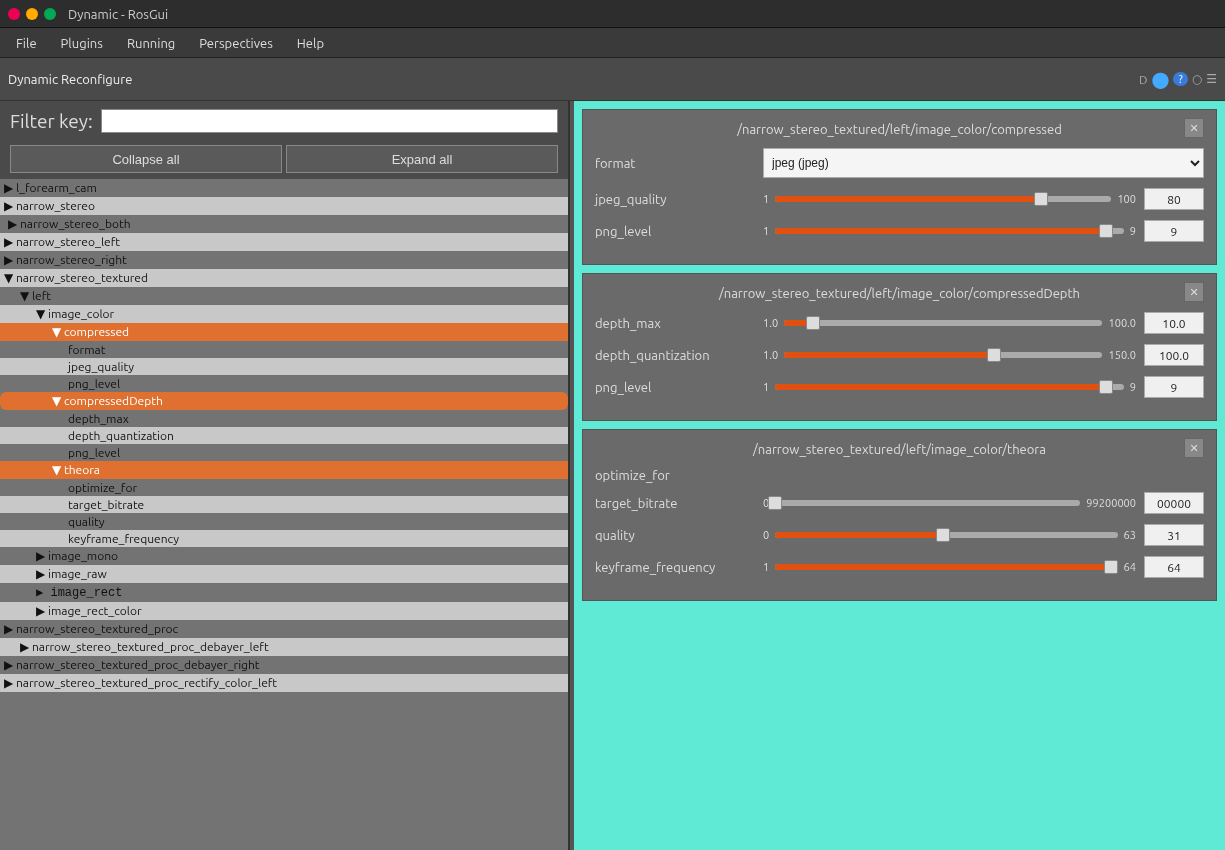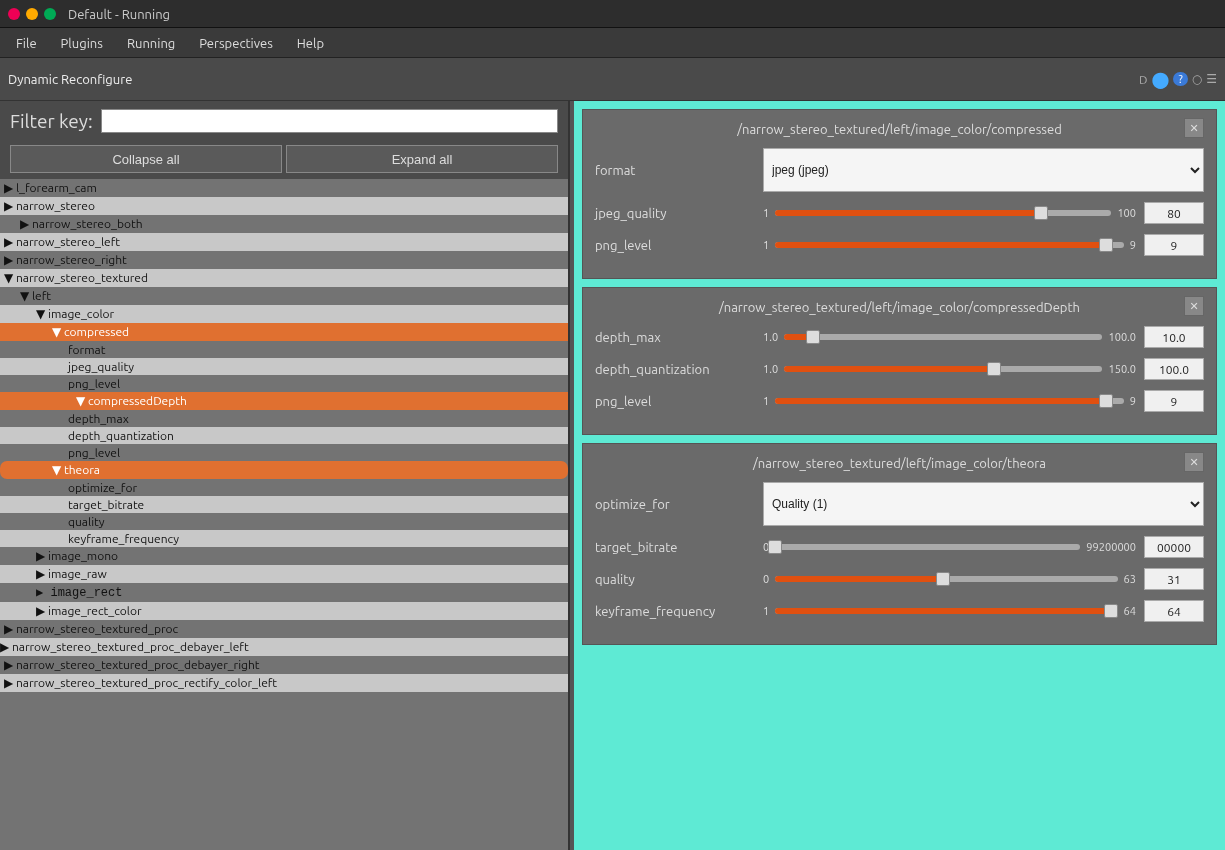--- a/index.html
+++ b/index.html
@@ -157,21 +157,21 @@
     }
     .config-row {
       display: flex;
       align-items: center;
       margin-bottom: 10px;
       gap: 8px;
     }
     .config-label { color: #ddd; width: 160px; font-size: 13px; }
     .config-select {
       flex: 1;
-      height: 44px;
+      height: 30px;
       background: #f5f5f5;
       border: 1px solid #aaa;
       font-size: 12px;
       color: #222;
       padding: 4px 4px;
     }
     .slider-container {
       flex: 1;
       display: flex;
       align-items: center;
@@ -223,21 +223,21 @@
       flex-shrink: 0;
     }
   </style>
 </head>
 <body>
 
 <div id="titlebar">
   <button class="win-btn" id="btn-close"></button>
   <button class="win-btn" id="btn-min"></button>
   <button class="win-btn" id="btn-max"></button>
-  <span id="titlebar-title">Default - Running</span>
+  <span id="titlebar-title">Dynamic - RosGui</span>
 </div>
 
 <div id="menubar">
   <span class="menu-item">File</span>
   <span class="menu-item">Plugins</span>
   <span class="menu-item">Running</span>
   <span class="menu-item">Perspectives</span>
   <span class="menu-item">Help</span>
 </div>
 
@@ -259,45 +259,45 @@
       <label id="filter-label">Filter key:</label>
       <input id="filter-input" class="config-value" style="width: 320px; height: 24px; background: rgb(255, 255, 255);" type="text" placeholder="">
     </div>
     <div id="btn-row">
       <button class="tree-btn">Collapse all</button>
       <button class="tree-btn">Expand all</button>
     </div>
     <div id="tree-container">
     <div class="tree-item" style="padding-left: 4px;">▶  l_forearm_cam</div>
         <div class="tree-item alt" style="padding-left: 4px;">▶  narrow_stereo</div>
-        <div class="tree-item" style="padding-left: 20px;">▶  narrow_stereo_both</div>
+        <div class="tree-item" style="padding-left: 8px;">▶  narrow_stereo_both</div>
         <div class="tree-item alt" style="padding-left: 4px;">▶  narrow_stereo_left</div>
         <div class="tree-item" style="padding-left: 4px;">▶  narrow_stereo_right</div>
         <div class="tree-item alt" style="padding-left: 4px;">▼  narrow_stereo_textured</div>
         <div class="tree-item" style="padding-left: 20px;">▼  left</div>
         <div class="tree-item alt" style="padding-left: 36px;">▼  image_color</div>
         <div class="tree-item selected" style="padding-left: 52px;">▼  compressed</div>
         <div class="tree-item" style="padding-left: 68px;">format</div>
         <div class="tree-item alt" style="padding-left: 68px;">jpeg_quality</div>
         <div class="tree-item" style="padding-left: 68px;">png_level</div>
-        <div class="tree-item selected" style="padding-left: 76px;">▼  compressedDepth</div>
+        <div class="tree-item selected" style="padding-left: 52px; border-radius: 6px;">▼  compressedDepth</div>
         <div class="tree-item" style="padding-left: 68px;">depth_max</div>
         <div class="tree-item alt" style="padding-left: 68px;">depth_quantization</div>
         <div class="tree-item" style="padding-left: 68px;">png_level</div>
-        <div class="tree-item selected" style="padding-left: 52px; border-radius: 7px;">▼  theora</div>
+        <div class="tree-item selected" style="padding-left: 52px;">▼  theora</div>
         <div class="tree-item" style="padding-left: 68px;">optimize_for</div>
         <div class="tree-item alt" style="padding-left: 68px;">target_bitrate</div>
         <div class="tree-item" style="padding-left: 68px;">quality</div>
         <div class="tree-item alt" style="padding-left: 68px;">keyframe_frequency</div>
         <div class="tree-item" style="padding-left: 36px;">▶  image_mono</div>
         <div class="tree-item alt" style="padding-left: 36px;">▶  image_raw</div>
         <div class="tree-item" style="padding-left: 36px; font-family: Liberation Mono, monospace;">▶  image_rect</div>
         <div class="tree-item alt" style="padding-left: 36px;">▶  image_rect_color</div>
         <div class="tree-item" style="padding-left: 4px;">▶  narrow_stereo_textured_proc</div>
-        <div class="tree-item alt" style="padding-left: 0;">▶  narrow_stereo_textured_proc_debayer_left</div>
+        <div class="tree-item alt" style="padding-left: 20px;">▶  narrow_stereo_textured_proc_debayer_left</div>
         <div class="tree-item" style="padding-left: 4px;">▶  narrow_stereo_textured_proc_debayer_right</div>
         <div class="tree-item alt" style="padding-left: 4px;">▶  narrow_stereo_textured_proc_rectify_color_left</div>
       </div>
   </div>
 
   <div class="sep-line"></div>
 
   <div id="right-panel">
   <div class="config-panel">
         <div class="config-title">/narrow_stereo_textured/left/image_color/compressed<div class="config-close">✕</div></div>
@@ -366,21 +366,20 @@
             </div>
             <span class="slider-max">9</span>
           </div>
           <div class="config-value" style="cursor: text;">9</div>
         </div>
       </div>
       <div class="config-panel">
         <div class="config-title">/narrow_stereo_textured/left/image_color/theora<div class="config-close">✕</div></div>
         <div class="config-row">
           <span class="config-label">optimize_for</span>
-          <select class="config-select"><option>Quality (1)</option><option>Framerate (0)</option></select>
         </div>
         <div class="config-row">
           <span class="config-label">target_bitrate</span>
           <div class="slider-container">
             <span class="slider-min">0</span>
             <div class="slider-track">
               <div class="slider-fill" style="width: 0%;"></div>
               <div class="slider-thumb" style="left: 0%;"></div>
             </div>
             <span class="slider-max">99200000</span>

